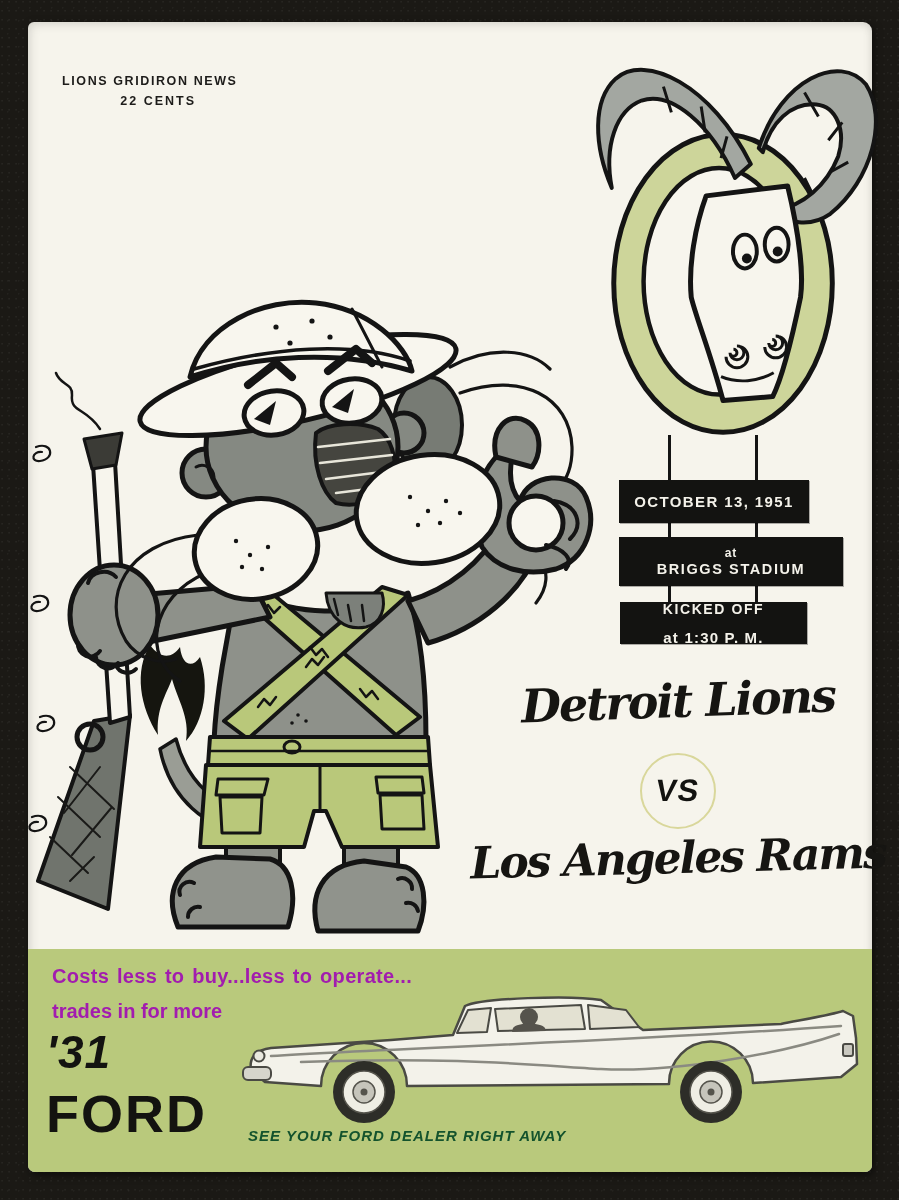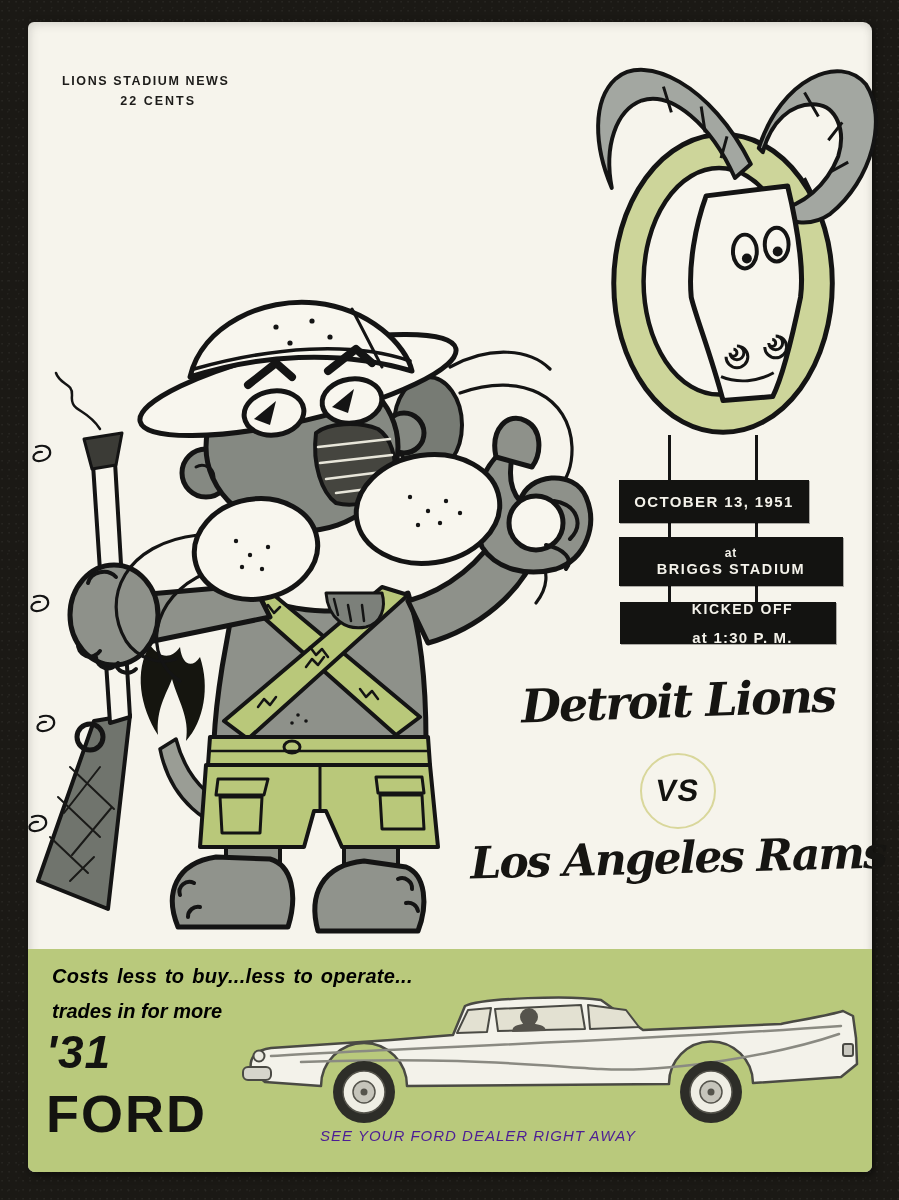--- a/index.html
+++ b/index.html
@@ -29,21 +29,21 @@
   
   .info-box{
     position:absolute;background:#131311;color:#f4f2ea;text-align:center;z-index:2;
     display:flex;flex-direction:column;justify-content:center;
     box-shadow:1px 1px 0 rgba(0,0,0,0.3);
   }
   .box-date{left:591px;top:458px;width:190px;height:43px;font-size:15px;font-weight:bold;letter-spacing:1.4px;}
   .box-venue{left:591px;top:515px;width:224px;height:49px;}
   .box-venue .small{font-size:12px;font-weight:bold;letter-spacing:1px;}
   .box-venue .big{font-size:14.5px;font-weight:bold;letter-spacing:1.6px;margin-top:1px;}
-  .box-kick{left:592px;top:580px;width:187px;height:42px;padding-left:29px;}
+  .box-kick{left:592px;top:580px;width:187px;height:42px;}
   .box-kick .l1{font-size:14px;font-weight:bold;letter-spacing:1.6px;}
   .box-kick .l2{font-size:15px;font-weight:bold;letter-spacing:1.2px;margin-top:12px;}
   
   .team{
     position:absolute;text-align:center;color:#161512;
     font-family:"DejaVu Serif", serif;font-style:italic;font-weight:bold;
   }
   .team1{left:470px;top:652px;width:360px;font-size:46px;transform:rotate(-2deg);letter-spacing:-2px;}
   .team2{left:440px;top:810px;width:420px;font-size:44px;transform:rotate(-1.5deg);letter-spacing:-2px;}
   .vs-circle{
@@ -55,40 +55,40 @@
     transform:skewX(-8deg);font-family:"Liberation Sans", sans-serif;
   }
   
   .signature{
     position:absolute;left:-6px;top:792px;width:120px;text-align:center;
     transform:rotate(-78deg);color:#2a2a26;
     font-family:"DejaVu Serif", serif;font-style:italic;font-size:17px;letter-spacing:1px;
   }
   
   .ad-band{position:absolute;left:0;top:927px;width:844px;height:223px;background:#b9c97c;border-radius:0 0 7px 7px;}
-  .ad-head{position:absolute;left:24px;top:16px;color:#000000;font-weight:bold;font-style:italic;}
+  .ad-head{position:absolute;left:24px;top:16px;color:#a21caf;font-weight:bold;}
   .ad-head .h1{font-size:20px;letter-spacing:0.3px;word-spacing:2px;white-space:nowrap;}
   .ad-head .h2{font-size:20px;margin-top:12px;}
   .ad-year{position:absolute;left:18px;top:76px;font-size:46px;font-weight:bold;font-style:italic;color:#131310;letter-spacing:1px;}
   .ad-brand{position:absolute;left:18px;top:134px;font-size:54px;font-weight:bold;color:#131310;letter-spacing:2px;transform:scaleY(0.96);}
-  .ad-cta{position:absolute;left:220px;top:178px;width:460px;text-align:center;
-    font-size:15px;font-weight:normal;font-style:italic;letter-spacing:1px;color:#4c1d95;white-space:nowrap;}
+  .ad-cta{position:absolute;left:220px;top:178px;width:460px;text-align:left;
+    font-size:15px;font-weight:bold;font-style:italic;letter-spacing:1px;color:#14532d;white-space:nowrap;}
   svg{position:absolute;overflow:visible;}
   .lion-svg{left:2px;top:275px;}
   .ram-svg{left:545px;top:5px;z-index:1;}
   .car-svg{left:212px;top:23px;}
 </style>
 </head>
 <body>
 
 <div class="scan">
   <div class="page">
 
     <div class="masthead">
-      <div class="line1">LIONS STADIUM NEWS</div>
+      <div class="line1">LIONS GRIDIRON NEWS</div>
       <div class="line2">22 CENTS</div>
     </div>
 
     <svg class="ram-svg" width="310" height="452" viewBox="0 0 310 455">
       <ellipse cx="150" cy="258" rx="110" ry="150" fill="#cdd59a" stroke="#141414" stroke-width="5"></ellipse>
       <ellipse cx="146" cy="256" rx="76" ry="114" fill="#f7f5ed" stroke="#141414" stroke-width="4.5"></ellipse>
       <g stroke="#141414" stroke-width="4" fill="#a3a7a1" stroke-linejoin="round">
         <path d="M 178 138 C 138 58 72 26 42 52 C 18 74 20 120 38 162 C 30 120 42 84 68 74 C 98 64 138 98 162 152 Z"></path>
         <path d="M 186 122 C 208 52 268 26 294 58 C 316 92 300 154 258 188 C 238 202 212 198 204 184 C 230 180 254 160 266 130 C 274 104 264 80 244 78 C 218 76 198 96 190 126 Z"></path>
         <path d="M 90 60 L 98 86 M 128 80 L 132 106 M 154 110 L 148 132" fill="none" stroke-width="3"></path>

